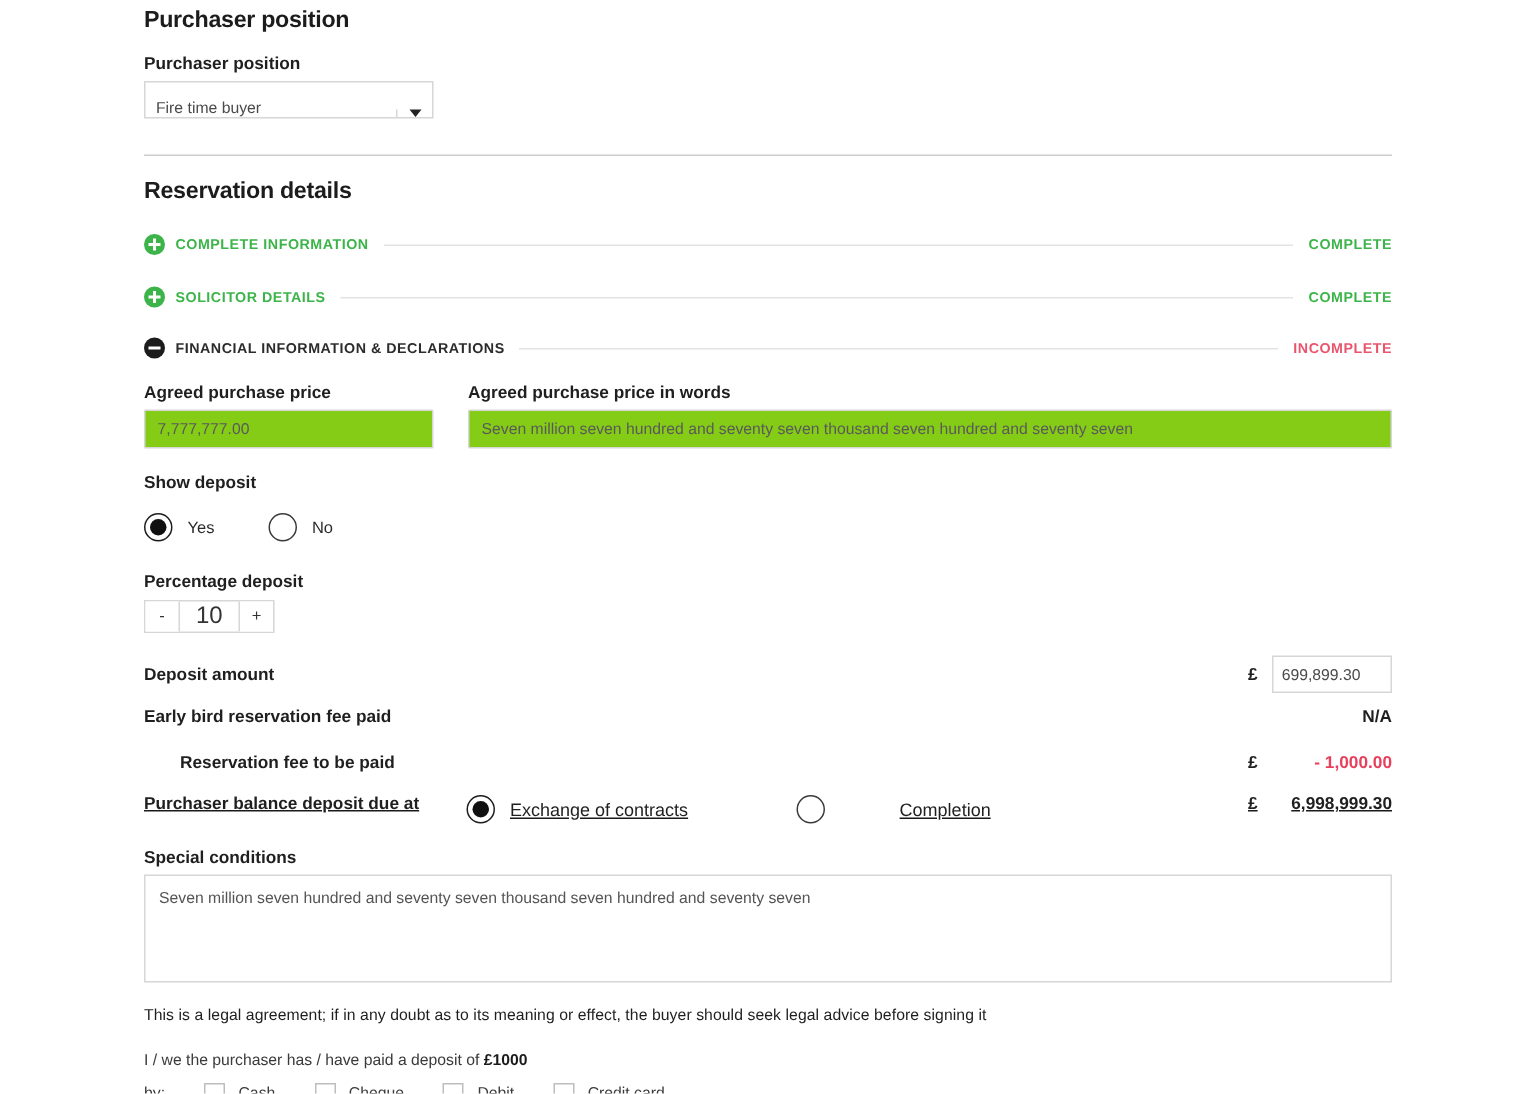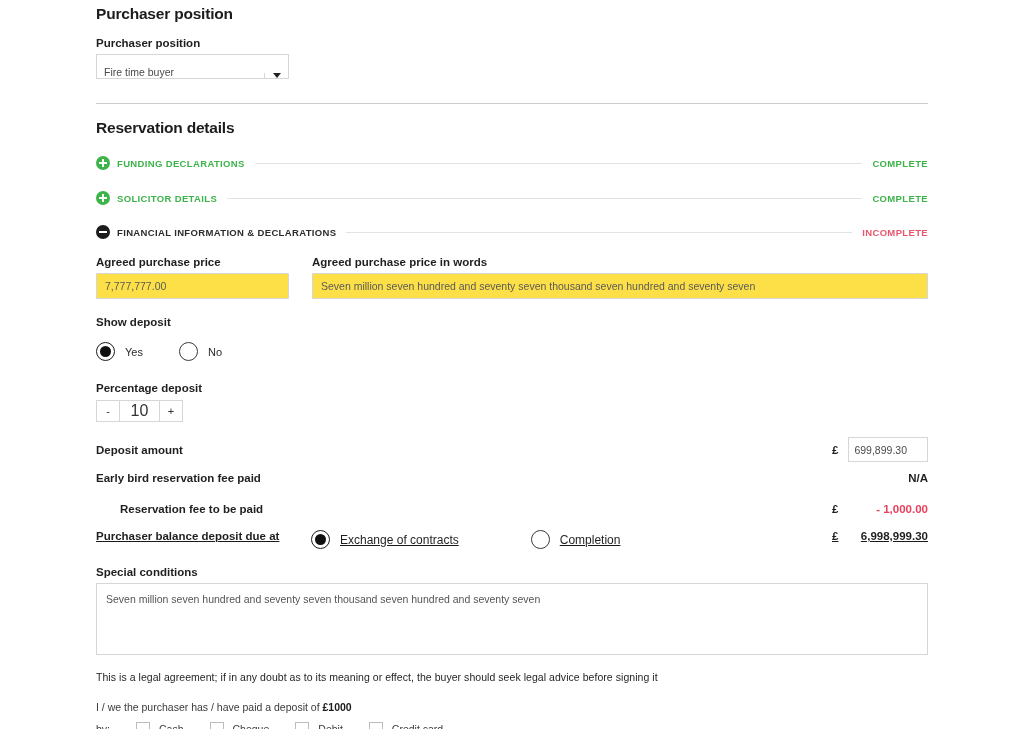--- a/index.html
+++ b/index.html
@@ -22,21 +22,21 @@
     margin: 0;
   }
   .field-label {
     font-size: 11.5px;
     font-weight: bold;
     color: #1f1f1f;
     margin: 0 0 5px 0;
   }
   .input-box {
     border: 1px solid #d6d6d6;
-    background: #fde047;
+    background: #84cc16;
     height: 26px;
     display: flex;
     align-items: center;
     padding: 0 8px;
     font-size: 10.5px;
     color: #5a5a5a;
     border-radius: 1px;
   }
 
   
@@ -204,21 +204,21 @@
   }
 
   
   .bal-row {
     position: absolute; left: 0; top: 530px;
     width: 832px; display: flex; align-items: flex-start; text-decoration: underline;
   }
   .bal-label { font-size: 11.5px; font-weight: bold; color: #1f1f1f; width: 215px; }
   .bal-opt { display: flex; align-items: center; }
   .bal-opt .radio-text { font-size: 12px; color: #1f1f1f; }
-  .bal-opt2 { margin-left: 72px; }
+  .bal-opt2 { margin-left: 72px; gap: 40px; }
 
   
   .sc-label { position: absolute; left: 0; top: 566px; }
   .sc-box {
     position: absolute; left: 0; top: 583px;
     width: 832px; height: 72px;
     border: 1px solid #d6d6d6;
     background: #fff;
     padding: 8px 9px;
     font-size: 10.5px;
@@ -267,21 +267,21 @@
           <span class="caret"></span>
         </div>
     </div>
 
     <hr class="divider">
 
     <h2 class="section-title rd-title">Reservation details</h2>
 
     <div class="accordion-row" style="top:154px;">
       <span class="acc-icon plus"></span>
-      <span class="acc-label green">FUNDING DECLARATIONS</span>
+      <span class="acc-label green">COMPLETE INFORMATION</span>
       <span class="acc-line"></span>
       <span class="acc-status complete">COMPLETE</span>
     </div>
 
     <div class="accordion-row" style="top:189px;">
       <span class="acc-icon plus"></span>
       <span class="acc-label green">SOLICITOR DETAILS</span>
       <span class="acc-line"></span>
       <span class="acc-status complete">COMPLETE</span>
     </div>

